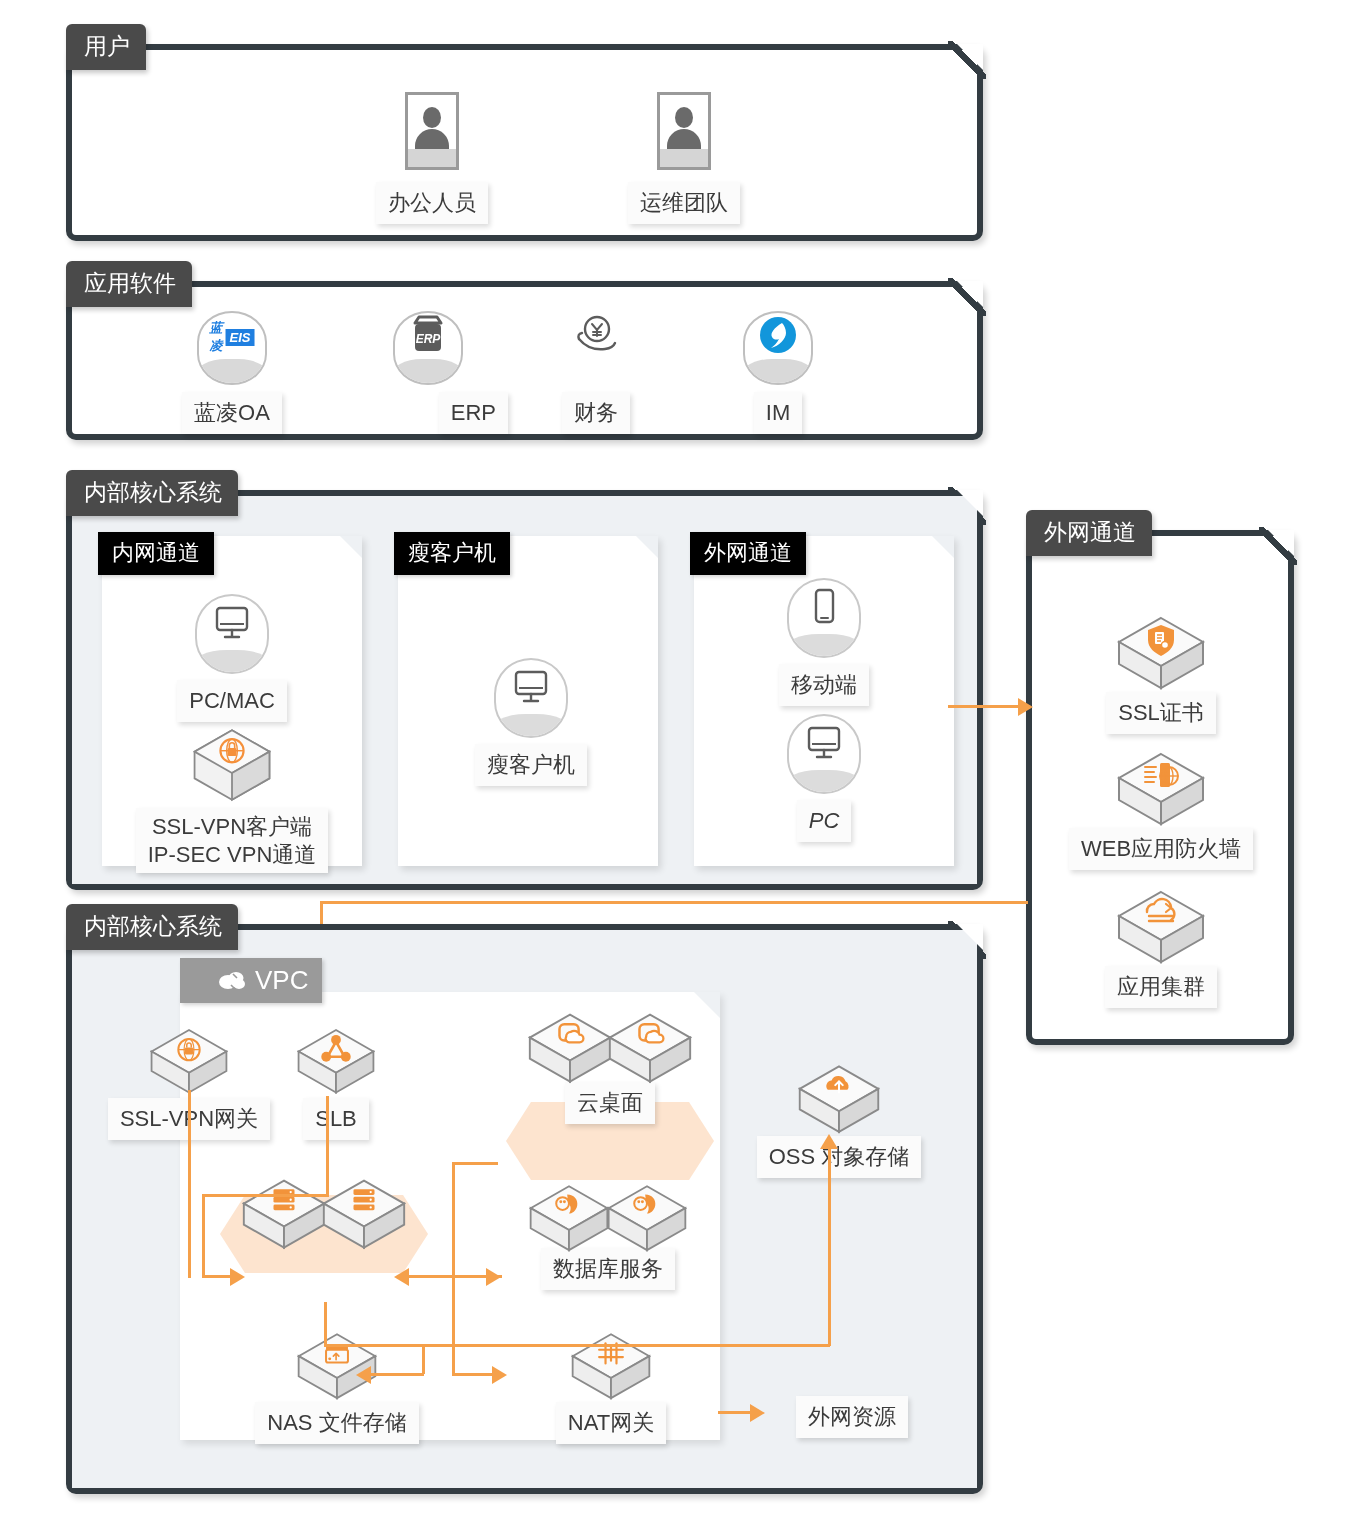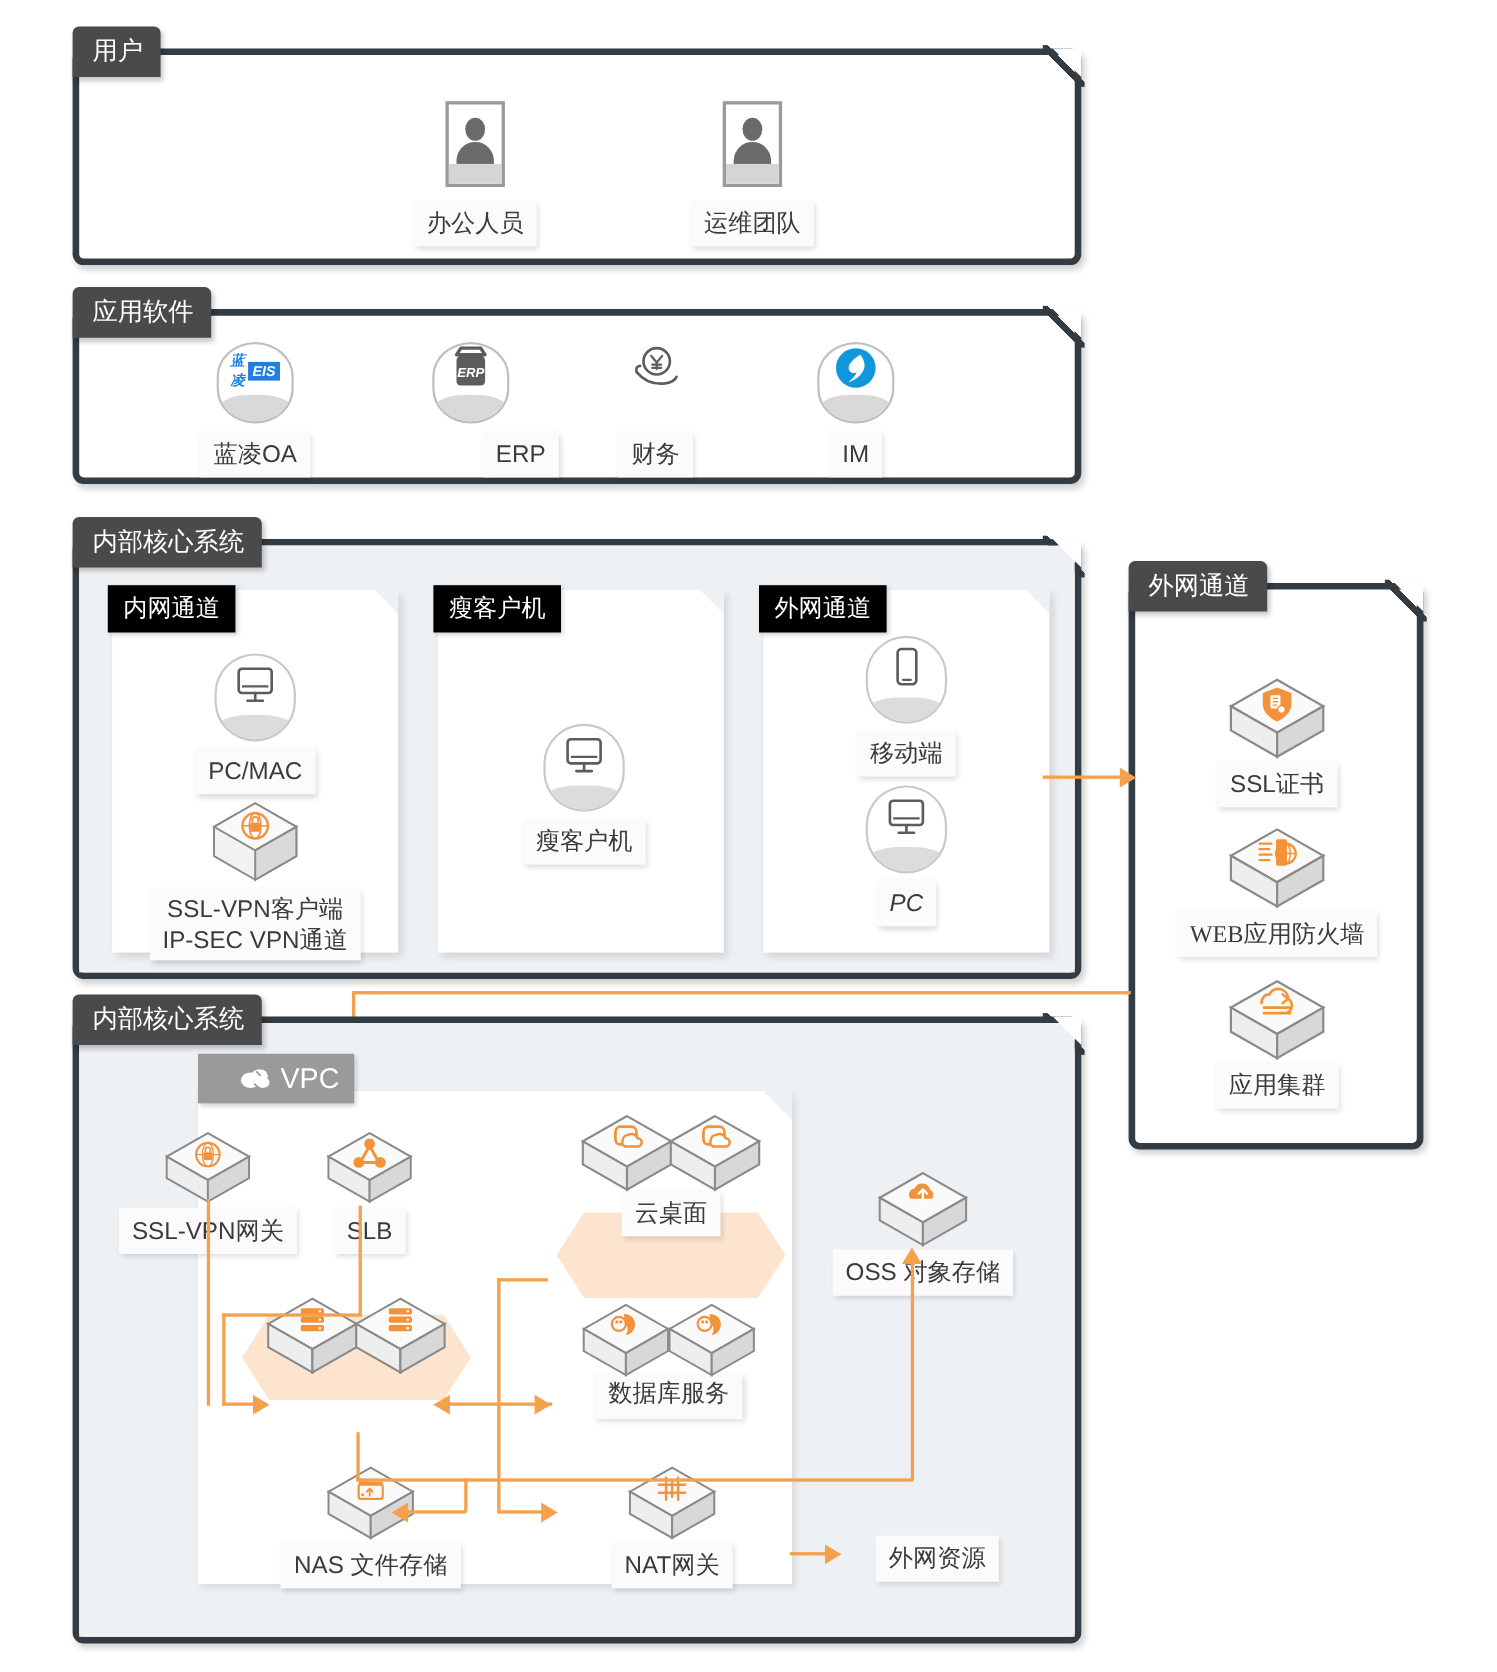--- a/index.html
+++ b/index.html
@@ -423,21 +423,21 @@
             <polygon points="88,30 46,54 46,76 88,52" fill="#d8d8d8" stroke="#8a8a8a" stroke-width="2"></polygon>
             <g transform="translate(46,28)">
               <rect x="-1" y="-13" width="10" height="24" rx="1.5" fill="#f2933a"></rect>
               <circle cx="8" cy="0" r="9" fill="none" stroke="#f2933a" stroke-width="2"></circle>
               <ellipse cx="8" cy="0" rx="4" ry="9" fill="none" stroke="#f2933a" stroke-width="1.4"></ellipse>
               <path d="M-1 0 H17" stroke="#f2933a" stroke-width="1.4"></path>
               <path d="M-16 -9 H-5 M-16 -4 H-7 M-16 1 H-5 M-16 6 H-7" stroke="#f2933a" stroke-width="2" stroke-linecap="round"></path>
             </g>
           </svg>
         </div>
-        <div style="margin-top:-6px;font-family:Liberation Serif, serif;">
+        <div style="margin-top:-6px;">
           <span class="label">WEB应用防火墙</span>
         </div>
       </div>
 
       <div class="node" style="left:34px; top:350px; width:190px;">
         <div class="cube">
           <svg width="92" height="86" viewBox="0 0 92 86">
             <polygon points="46,6 88,30 46,54 4,30" fill="#fafafa" stroke="#8a8a8a" stroke-width="2"></polygon>
             <polygon points="4,30 46,54 46,76 4,52" fill="#eeeeee" stroke="#8a8a8a" stroke-width="2"></polygon>
             <polygon points="88,30 46,54 46,76 88,52" fill="#d8d8d8" stroke="#8a8a8a" stroke-width="2"></polygon>
@@ -598,21 +598,21 @@
                 <rect x="-11" y="5" width="22" height="6" rx="1.5" fill="#f2933a"></rect>
                 <circle cx="7" cy="-8" r="1.2" fill="#fff"></circle>
                   <circle cx="7" cy="0" r="1.2" fill="#fff"></circle>
                   <circle cx="7" cy="8" r="1.2" fill="#fff"></circle>
               </g>
             </svg>
           </div>
         </div>
       </div>
 
-      <div class="node" style="left:418px; top:250px; width:236px;font-family:Liberation Mono, monospace;">
+      <div class="node" style="left:418px; top:250px; width:236px;">
         <div style="display:flex; justify-content:center;">
           <div class="cube" style="width:84px;height:80px;margin:0;">
             <svg width="84" height="80" viewBox="0 0 92 86">
               <polygon points="46,6 88,30 46,54 4,30" fill="#fafafa" stroke="#8a8a8a" stroke-width="2"></polygon>
               <polygon points="4,30 46,54 46,76 4,52" fill="#eeeeee" stroke="#8a8a8a" stroke-width="2"></polygon>
               <polygon points="88,30 46,54 46,76 88,52" fill="#d8d8d8" stroke="#8a8a8a" stroke-width="2"></polygon>
               <g transform="translate(46,27)">
                 <path d="M-2 -12 c8 0 12 6 11 12 c-1 6 -6 9 -9 9 c3 -5 2 -9 -1 -12 Z" fill="#f2933a"></path>
                 <circle cx="-7" cy="-2" r="7" fill="none" stroke="#f2933a" stroke-width="2.2"></circle>
                 <circle cx="-9" cy="-4" r="1.6" fill="#f2933a"></circle>

